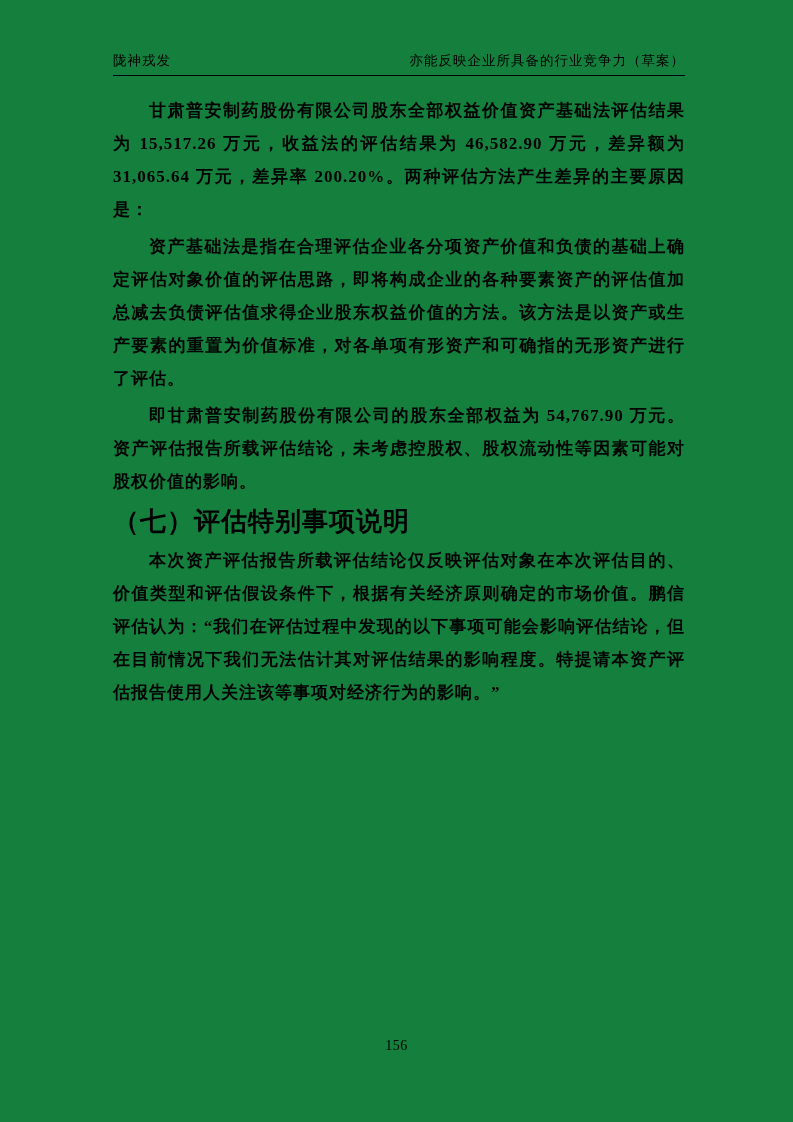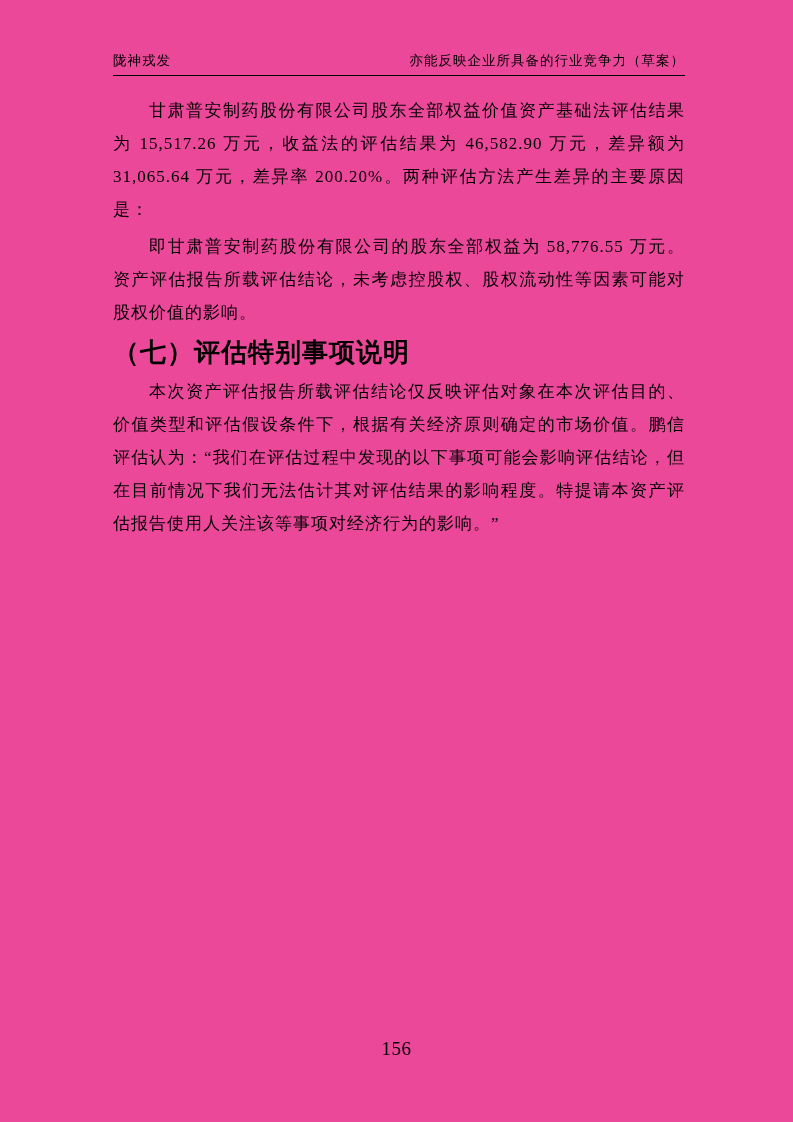--- a/index.html
+++ b/index.html
@@ -5,21 +5,21 @@
 <style>
   html, body {
     margin: 0;
     padding: 0;
     background: #ffffff;
   }
   .page {
     position: relative;
     width: 793px;
     height: 1122px;
-    background: #ec4899;
+    background: #15803d;
     color: #000000;
     font-family: "Liberation Serif", "DejaVu Serif", serif;
     overflow: hidden;
   }
   .page-header {
     position: absolute;
     left: 113px;
     top: 52px;
     width: 572px;
     display: flex;
@@ -41,56 +41,58 @@
     width: 572px;
   }
   .doc-content p {
     margin: 0 0 4px 0;
     font-size: 17px;
     line-height: 33px;
     letter-spacing: 1px;
     text-align: justify;
     text-justify: inter-character;
     text-indent: 36px;
+    font-weight: bold;
   }
   .doc-content p.tight {
     margin-bottom: 0;
   }
   .doc-content h2 {
     margin: 8px 0 8px 0;
     font-size: 26px;
     line-height: 30px;
     letter-spacing: 1px;
     font-weight: 700;
     font-family: "Liberation Sans", "DejaVu Sans", sans-serif;
     color: #000000;
   }
   .page-footer {
     position: absolute;
     left: 0;
     top: 1038px;
     width: 793px;
     text-align: center;
-    font-size: 19px;
+    font-size: 14px;
     letter-spacing: 0.5px;
   }
 </style>
 </head>
 <body>
 
 <div class="page">
 
   <div class="page-header">
     <span class="hdr-left">陇神戎发</span>
     <span class="hdr-right">亦能反映企业所具备的行业竞争力（草案）</span>
   </div>
 
   <div class="doc-content">
     <p>甘肃普安制药股份有限公司股东全部权益价值资产基础法评估结果为 15,517.26 万元，收益法的评估结果为 46,582.90 万元，差异额为 31,065.64 万元，差异率 200.20%。两种评估方法产生差异的主要原因是：</p>
-    <p class="tight">即甘肃普安制药股份有限公司的股东全部权益为 58,776.55 万元。资产评估报告所载评估结论，未考虑控股权、股权流动性等因素可能对股权价值的影响。</p>
+    <p>资产基础法是指在合理评估企业各分项资产价值和负债的基础上确定评估对象价值的评估思路，即将构成企业的各种要素资产的评估值加总减去负债评估值求得企业股东权益价值的方法。该方法是以资产或生产要素的重置为价值标准，对各单项有形资产和可确指的无形资产进行了评估。</p>
+    <p class="tight">即甘肃普安制药股份有限公司的股东全部权益为 54,767.90 万元。资产评估报告所载评估结论，未考虑控股权、股权流动性等因素可能对股权价值的影响。</p>
     <h2>（七）评估特别事项说明</h2>
     <p>本次资产评估报告所载评估结论仅反映评估对象在本次评估目的、价值类型和评估假设条件下，根据有关经济原则确定的市场价值。鹏信评估认为：“我们在评估过程中发现的以下事项可能会影响评估结论，但在目前情况下我们无法估计其对评估结果的影响程度。特提请本资产评估报告使用人关注该等事项对经济行为的影响。”</p>
   </div>
 
   <div class="page-footer">
     <span>156</span>
   </div>
 
 </div>
 

